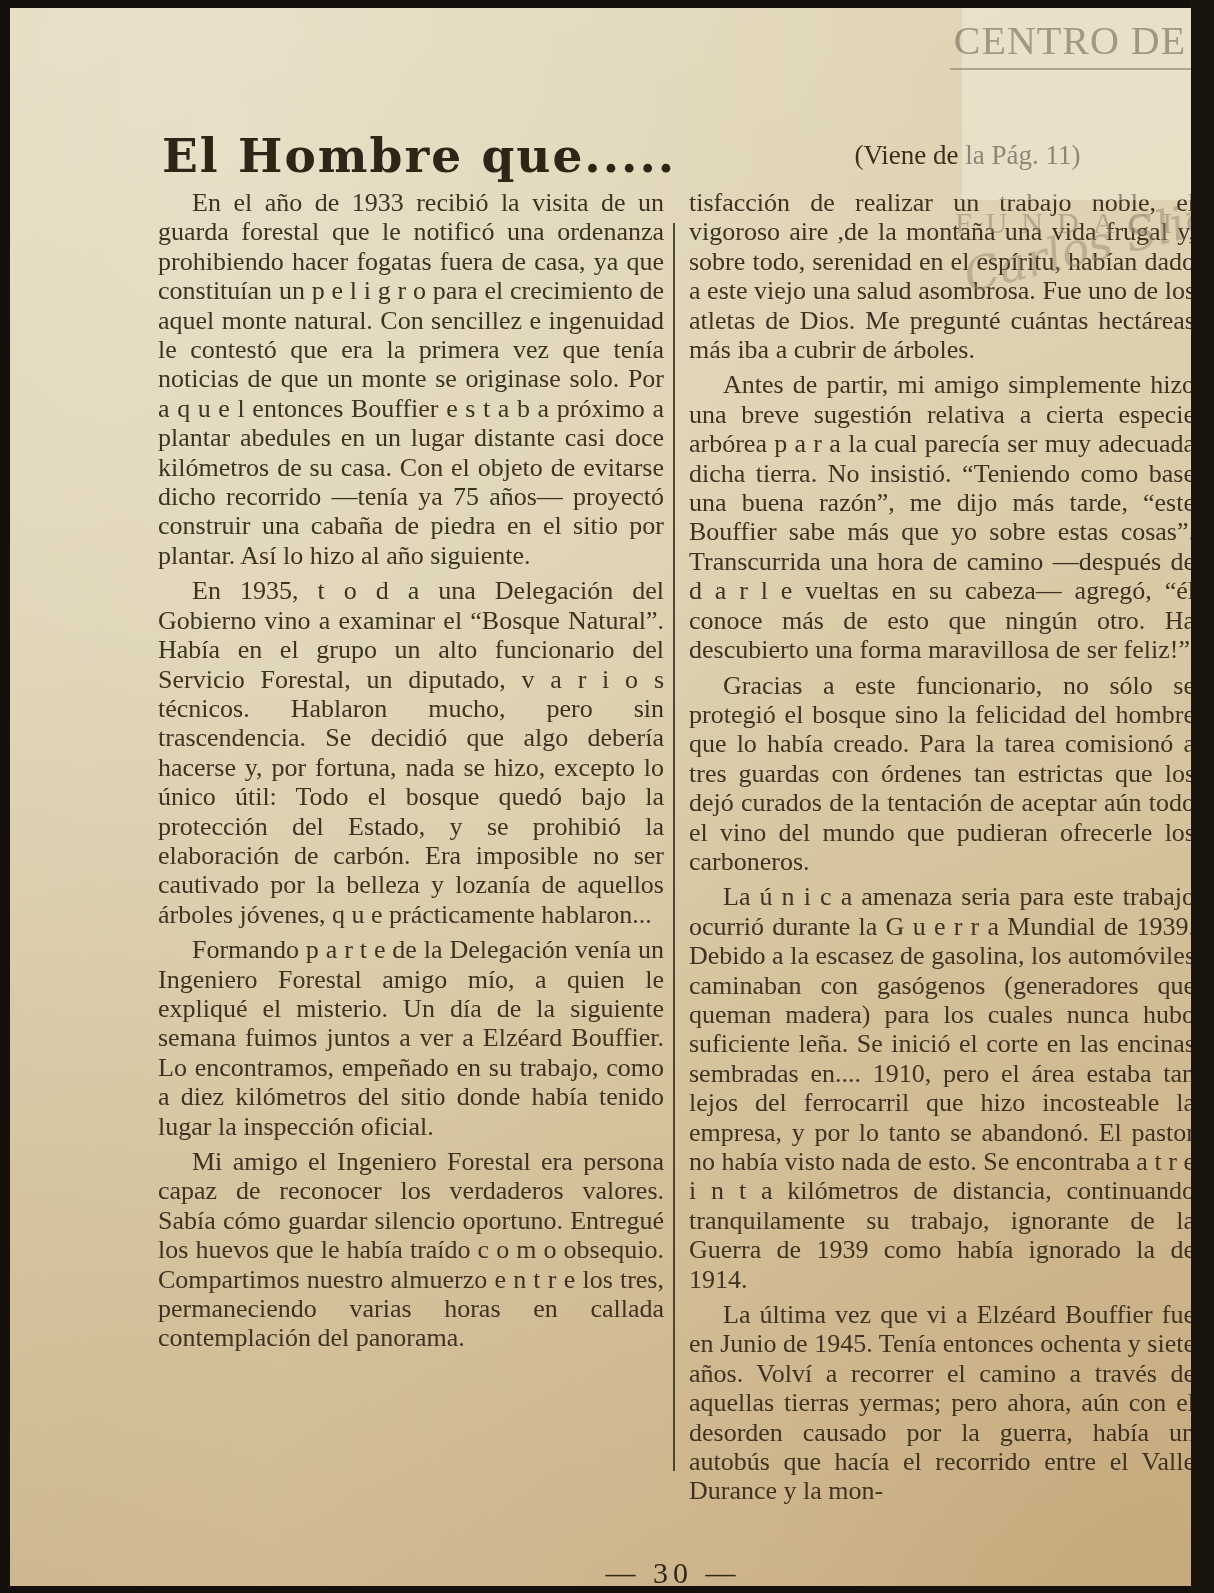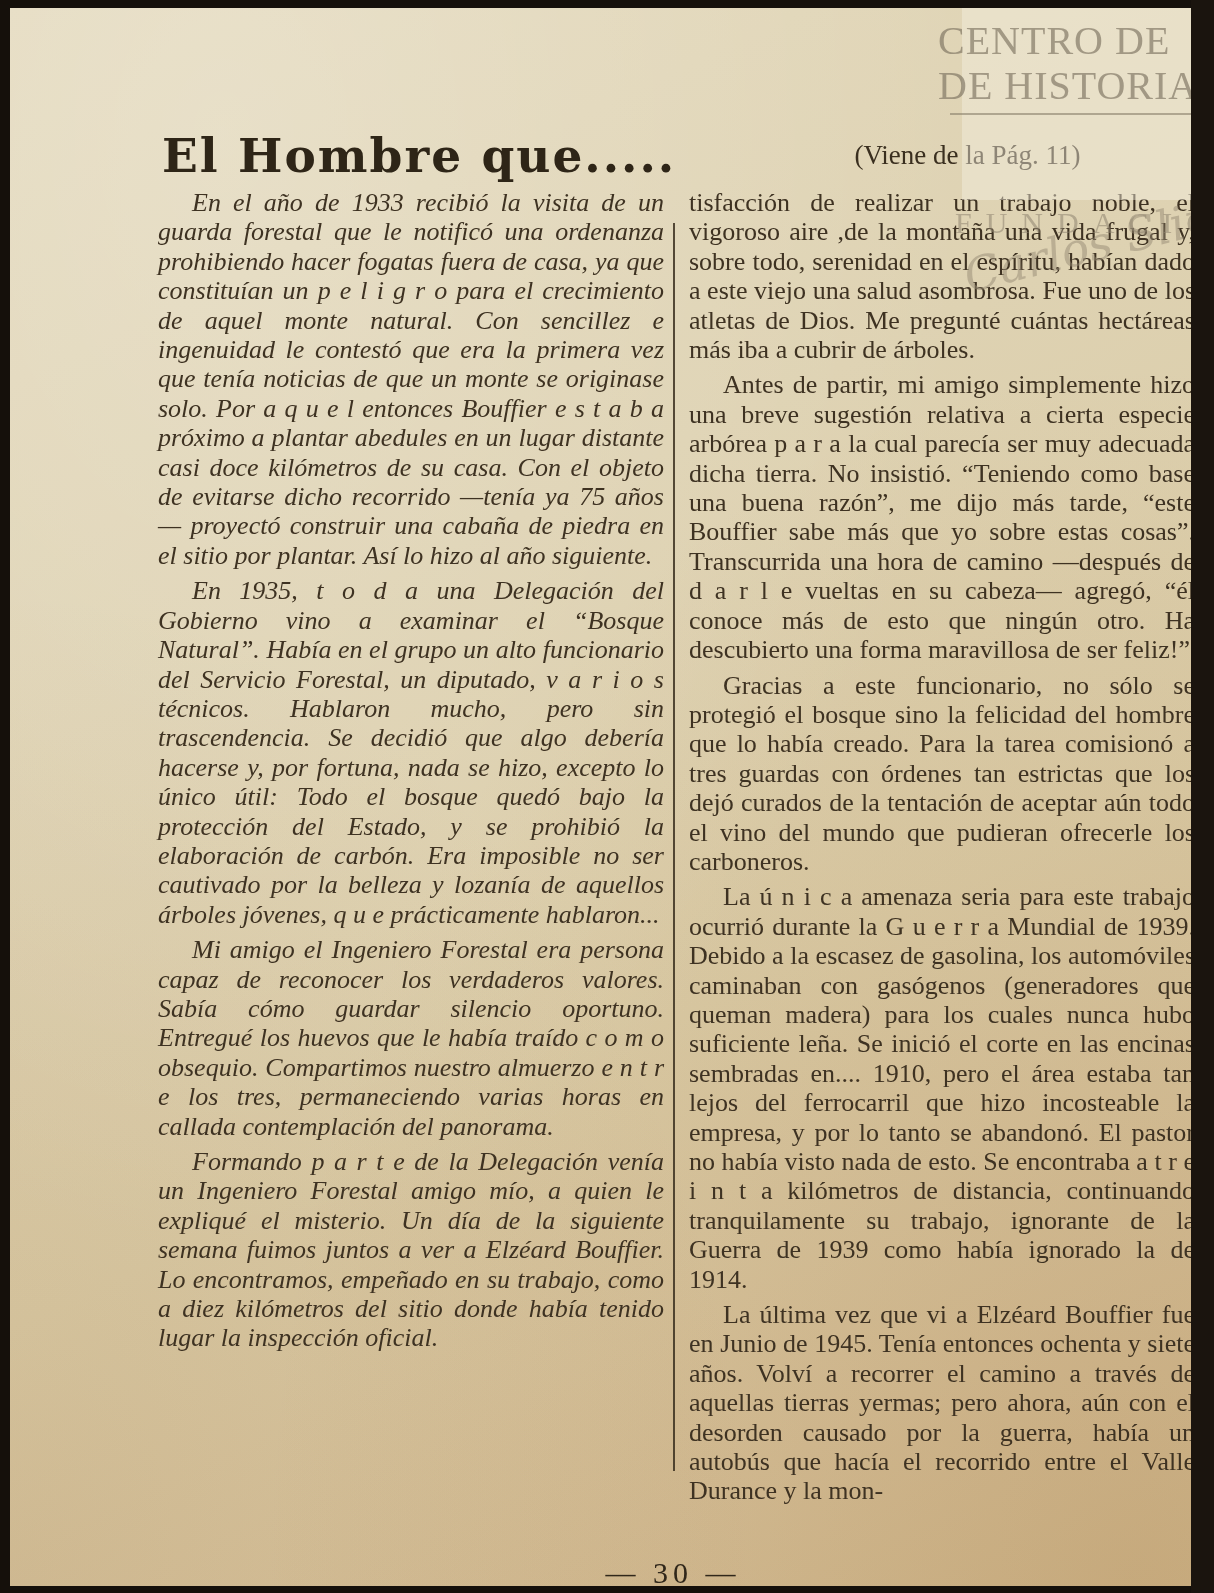--- a/index.html
+++ b/index.html
@@ -13,30 +13,30 @@
       linear-gradient(155deg,#e4dabe 0%,#ded2b2 35%,#dacba6 62%,#d5c099 85%,#d0b98f 100%);}
   .title{position:absolute;left:140px;top:108px;margin:12px;
     font-family:"DejaVu Serif",serif;font-weight:700;font-size:47px;letter-spacing:2px;
     color:#2e2517;}
   .continuation{position:absolute;left:705px;top:132px;width:505px;text-align:center;
     font-size:27px;color:#3a2f1f;}
   .col{position:absolute;top:180px;width:506px;text-align:justify;
     font-size:26px;line-height:29.4px;color:#3e3222;}
   .col p{margin:0 0 6px 0;text-indent:34px;}
   .col p.no-indent{text-indent:0;}
-  .col-left{left:148px;font-style:italic;}
+  .col-left{left:148px;}
   .col-right{left:679px;}
   .divider{position:absolute;left:663px;top:215px;width:2px;height:1248px;
     background:rgba(58,47,31,0.85);}
   .page-number{position:absolute;left:663px;top:1548px;transform:translateX(-50%);
     font-weight:400;font-size:30px;letter-spacing:5px;white-space:nowrap;color:#30271a;text-align:center;}
   
   .wm-bg{position:absolute;left:952px;top:0px;width:240px;height:192px;
     background:rgba(245,240,224,0.45);}
-  .wm-top{position:absolute;left:928px;top:10px;width:264px;
+  .wm-top{position:absolute;left:928px;top:10px;width:264px;text-align:center;
     font-size:40px;line-height:45px;color:rgba(118,108,90,0.62);letter-spacing:1px;}
   .wm-rule{width:252px;margin:5px 0 0 12px;border-top:2px solid rgba(128,118,98,0.55);}
   .wm-foundation{position:absolute;left:945px;top:198px;font-size:30px;letter-spacing:14px;
     white-space:nowrap;color:rgba(142,132,112,0.55);}
   .wm-signature{position:absolute;left:955px;top:242px;white-space:nowrap;
     font-family:"DejaVu Serif",serif;font-style:italic;font-size:46px;
     color:rgba(150,138,116,0.5);transform:rotate(-14deg);transform-origin:left center;}
   
   .edge-top{position:absolute;left:0;top:0;width:1214px;height:8px;background:#15100b;}
   .edge-bottom{position:absolute;left:0;top:1586px;width:1214px;height:7px;background:#15100b;}
@@ -49,40 +49,39 @@
 <div class="scan">
   <div class="paper">
 
     <h1 class="title">El Hombre que.....</h1>
 
     <div class="continuation">(Viene de la Pág. 11)</div>
 
     <div class="col col-left">
       <p>En el año de 1933 recibió la visita de un guarda forestal que le notificó una ordenanza prohibiendo hacer fogatas fuera de casa, ya que constituían un p e l i g r o para el crecimiento de aquel monte natural.  Con sencillez e ingenuidad le contestó que era la primera vez que tenía noticias de que un monte se originase solo.  Por a q u e l entonces Bouffier  e s t a b a  próximo a plantar abedules en un lugar distante casi doce kilómetros de su casa.  Con el objeto de evitarse dicho recorrido —tenía ya 75 años— proyectó construir una cabaña de piedra en el sitio por plantar. Así lo hizo al año siguiente.</p>
       <p>En 1935, t o d a una Delegación del Gobierno vino a examinar el “Bosque Natural”.  Había en el grupo un alto funcionario del Servicio Forestal, un diputado, v a r i o s técnicos.  Hablaron mucho, pero sin trascendencia.  Se decidió que algo debería hacerse y, por fortuna, nada se hizo, excepto lo único útil: Todo el bosque quedó bajo la protección del Estado, y se prohibió la elaboración de carbón.  Era imposible no ser cautivado por la belleza y lozanía de aquellos árboles jóvenes, q u e prácticamente hablaron...</p>
+      <p>Formando p a r t e de la Delegación venía un Ingeniero Forestal amigo mío, a quien le expliqué el misterio.  Un día de la siguiente semana fuimos juntos a ver a Elzéard Bouffier.  Lo encontramos, empeñado en su trabajo, como a diez kilómetros del sitio donde había tenido lugar la inspección oficial.</p>
       <p>Mi amigo el Ingeniero Forestal era persona capaz de reconocer los verdaderos valores.  Sabía cómo guardar silencio oportuno.  Entregué los huevos que le había traído c o m o obsequio. Compartimos nuestro almuerzo e n t r e los tres, permaneciendo varias horas en callada contemplación del panorama.</p>
-      <p>Formando p a r t e de la Delegación venía un Ingeniero Forestal amigo mío, a quien le expliqué el misterio.  Un día de la siguiente semana fuimos juntos a ver a Elzéard Bouffier.  Lo encontramos, empeñado en su trabajo, como a diez kilómetros del sitio donde había tenido lugar la inspección oficial.</p>
     </div>
 
     <div class="divider"></div>
 
     <div class="col col-right">
       <p class="no-indent">tisfacción de realizar un trabajo noble, el vigoroso aire ,de la montaña una vida frugal y, sobre todo, serenidad en el espíritu, habían dado a este viejo una salud asombrosa.  Fue uno de los atletas de Dios.  Me pregunté cuántas hectáreas más iba a cubrir de árboles.</p>
       <p>Antes de partir, mi amigo simplemente hizo una breve sugestión relativa a cierta especie arbórea p a r a la cual parecía ser muy adecuada dicha tierra.  No insistió.  “Teniendo como base una buena razón”, me dijo más tarde, “este Bouffier sabe más que yo sobre estas cosas”. Transcurrida una hora de camino —después de d a r l e vueltas en su cabeza— agregó, “él conoce más de esto que ningún otro.  Ha descubierto una forma maravillosa de ser feliz!”</p>
       <p>Gracias a este funcionario, no sólo se protegió el bosque sino la felicidad del hombre que lo había creado.  Para la tarea comisionó a tres guardas con órdenes tan estrictas que los dejó curados de la tentación de aceptar aún todo el vino del mundo que pudieran ofrecerle los carboneros.</p>
       <p>La ú n i c a amenaza seria para este trabajo ocurrió durante la G u e r r a Mundial de 1939.  Debido a la escasez de gasolina, los automóviles caminaban con gasógenos (generadores que queman madera) para los cuales nunca hubo suficiente leña.  Se inició el corte en las encinas sembradas en.... 1910, pero el área estaba tan lejos del ferrocarril que hizo incosteable la empresa, y por lo tanto se abandonó.  El pastor no había visto nada de esto.  Se encontraba a t r e i n t a kilómetros de distancia, continuando tranquilamente su trabajo, ignorante de la Guerra de 1939 como había ignorado la de 1914.</p>
       <p>La última vez que vi a Elzéard Bouffier fue en Junio de 1945.  Tenía entonces ochenta y siete años.  Volví a recorrer el camino a través de aquellas tierras yermas; pero ahora, aún con el desorden causado por la guerra, había un autobús que hacía el recorrido entre el Valle Durance y la mon-</p>
     </div>
 
     <div class="page-number">— 30 —</div>
 
     <div class="wm-bg"></div>
     <div class="wm-top">
       <div>CENTRO DE</div>
-      <div>DE HISTORIA</div>
       <div class="wm-rule"></div>
     </div>
     <div class="wm-foundation">FUNDACIÓN</div>
     <div class="wm-signature">Carlos Slim</div>
 
   </div>
 
   <div class="edge-top"></div>
   <div class="edge-bottom"></div>
   <div class="edge-left"></div>

